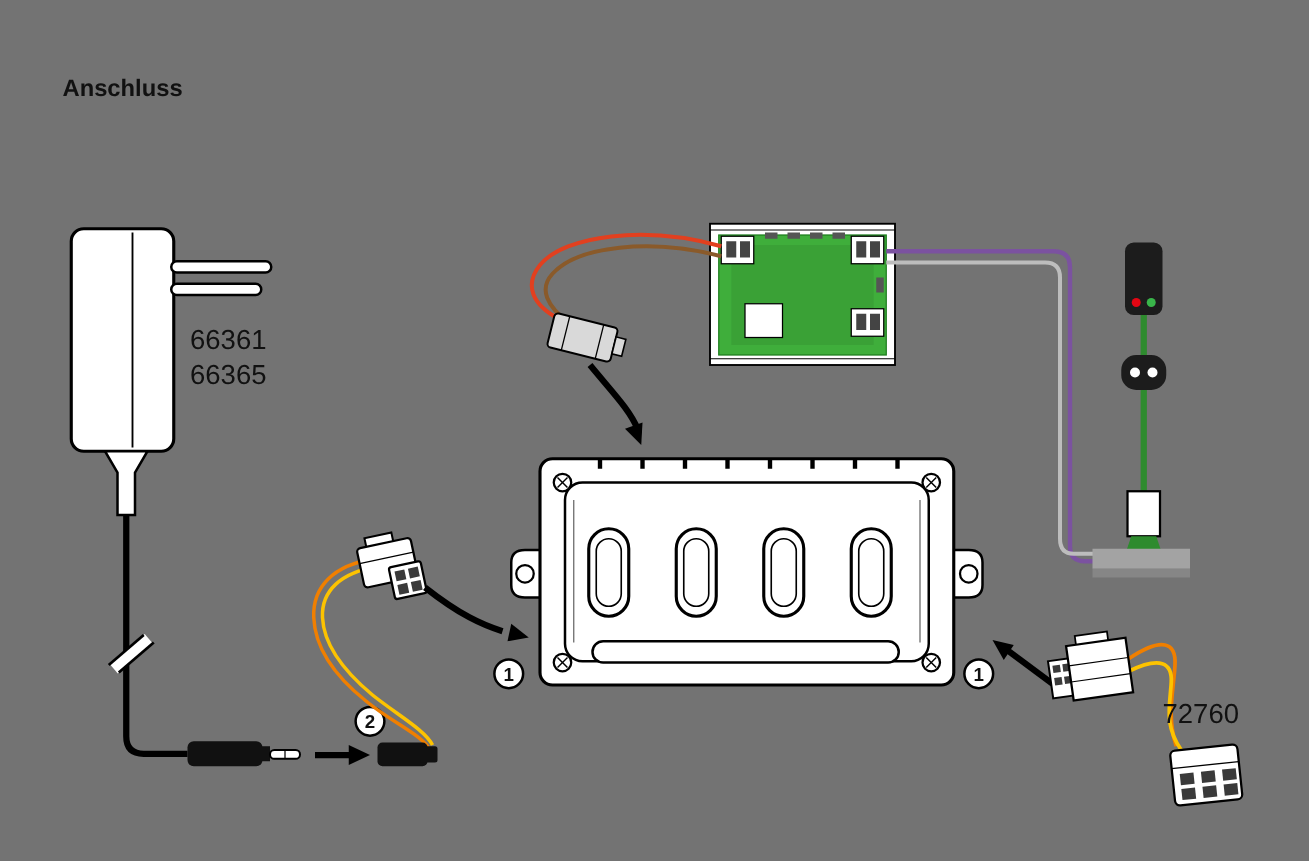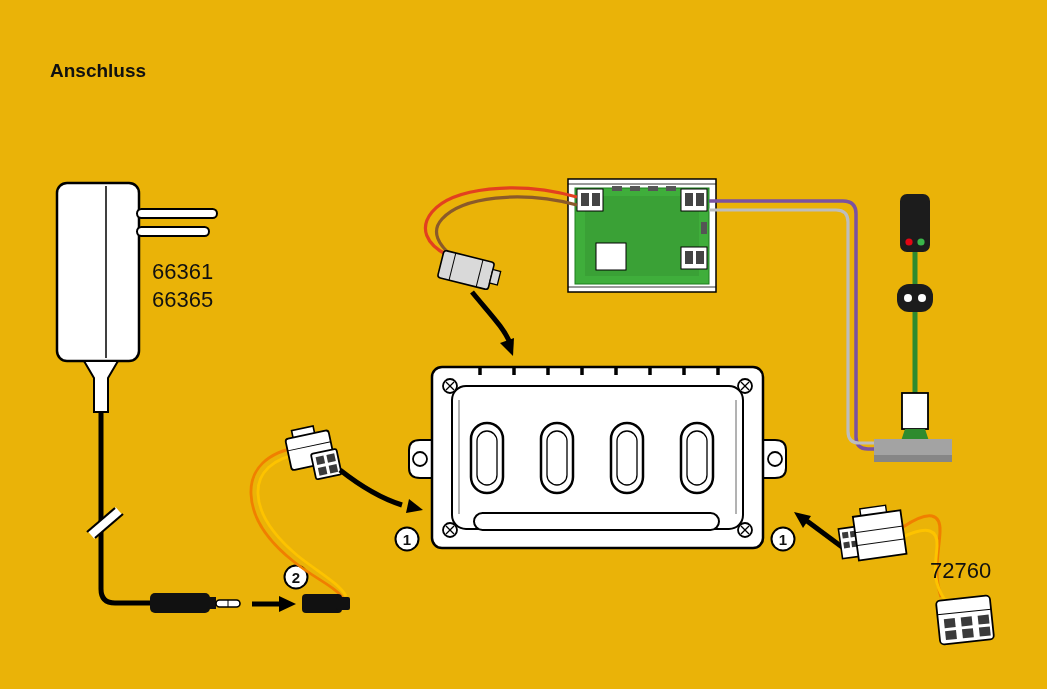--- a/index.html
+++ b/index.html
@@ -1,16 +1,16 @@
 <!DOCTYPE html>
 <html><head>
 <meta charset="utf-8">
 <style>
   html,body{margin:0;padding:0;background:#ffffff;}
-  .canvas{position:relative;width:1047px;height:689px;background:#eab308;overflow:hidden;
+  .canvas{position:relative;width:1047px;height:689px;background:#737373;overflow:hidden;
           font-family:"Liberation Sans","DejaVu Sans",sans-serif;}
   svg{display:block}
   svg text{font-family:"Liberation Sans","DejaVu Sans",sans-serif;fill:#111;}
   .h-title{font-weight:bold;font-size:19px;}
   .part-no{font-size:22px;}
   .badge-num{font-size:15px;font-weight:bold;text-anchor:middle;}
   .outline{fill:#ffffff;stroke:#000;}
   .blackfill{fill:#111;}
 </style>
 </head>

